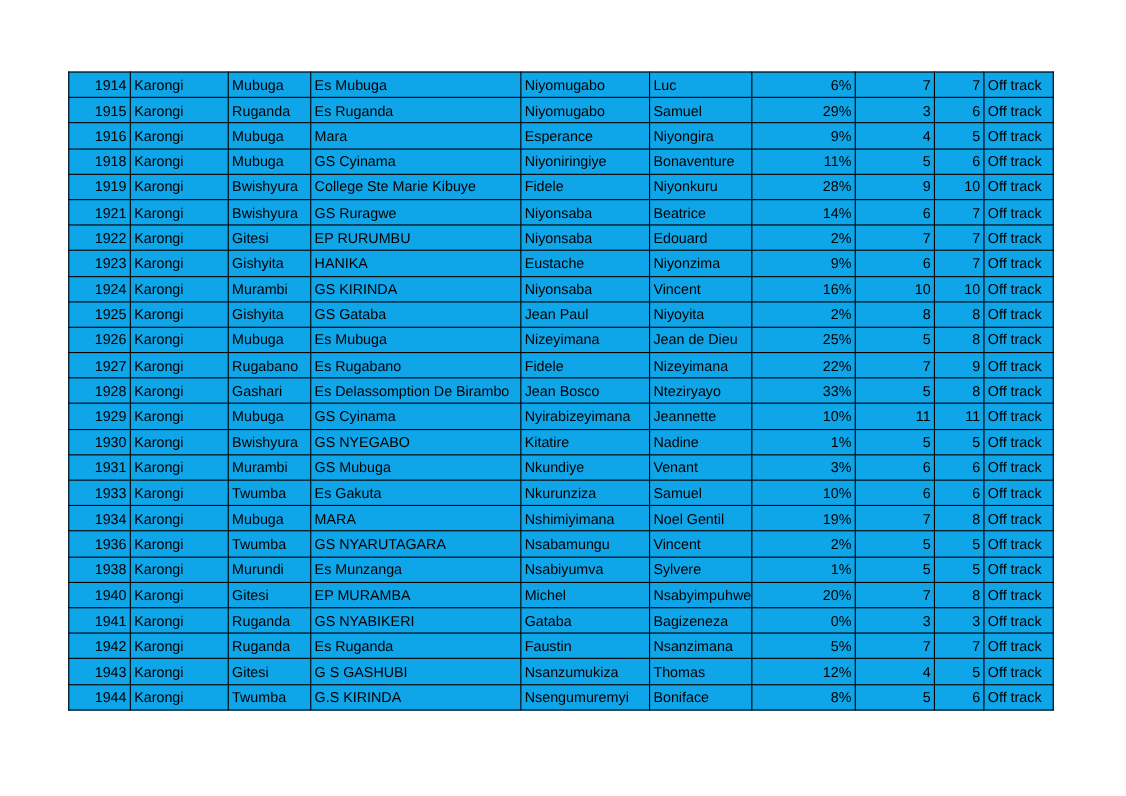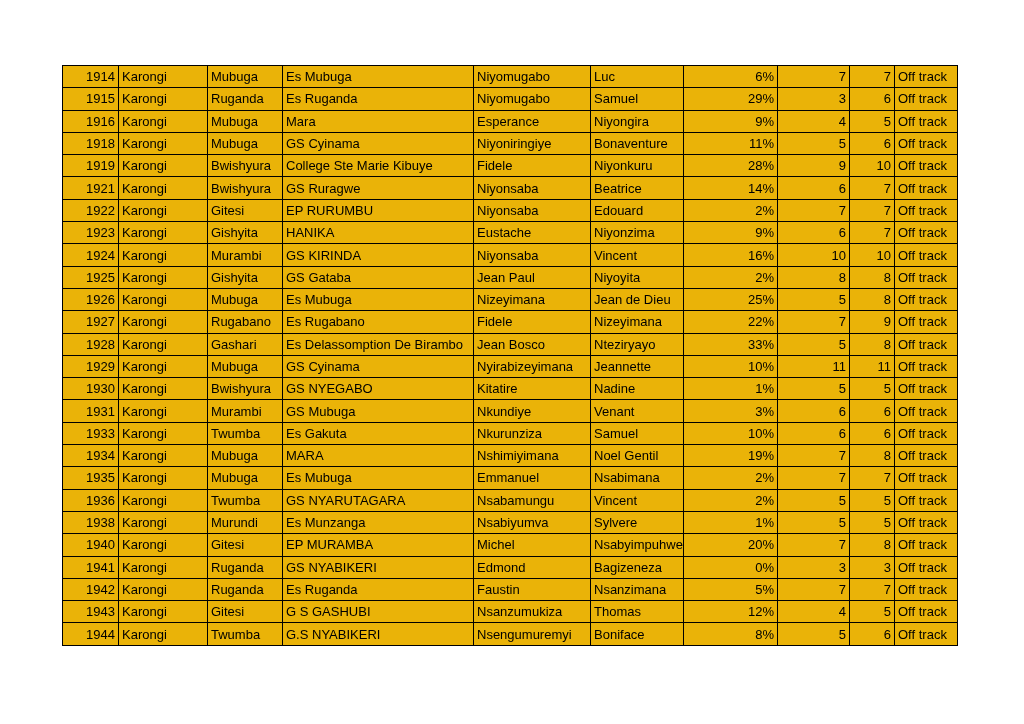--- a/index.html
+++ b/index.html
@@ -17,21 +17,21 @@
     background: #ffffff;
   }
   table.data-grid {
     position: absolute;
     left: 62px;
     top: 65px;
     width: 895px;
     height: 581px;
     border-collapse: collapse;
     table-layout: fixed;
-    background: #eab308;
+    background: #0ea5e9;
   }
   table.data-grid td {
     border: 1px solid #000000;
     font-size: 13px;
     color: #000000;
     white-space: nowrap;
     overflow: hidden;
     padding: 0 3px;
     height: 18px;
     line-height: 17px;
@@ -278,32 +278,20 @@
     <td class="c-text">Mubuga</td>
     <td class="c-text">MARA</td>
     <td class="c-text">Nshimiyimana</td>
     <td class="c-text">Noel Gentil</td>
     <td class="c-num">19%</td>
     <td class="c-num">7</td>
     <td class="c-num">8</td>
     <td class="c-text">Off track</td>
   </tr>
         <tr>
-    <td class="c-rownum">1935</td>
-    <td class="c-text">Karongi</td>
-    <td class="c-text">Mubuga</td>
-    <td class="c-text">Es Mubuga</td>
-    <td class="c-text">Emmanuel</td>
-    <td class="c-text">Nsabimana</td>
-    <td class="c-num">2%</td>
-    <td class="c-num">7</td>
-    <td class="c-num">7</td>
-    <td class="c-text">Off track</td>
-  </tr>
-        <tr>
     <td class="c-rownum">1936</td>
     <td class="c-text">Karongi</td>
     <td class="c-text">Twumba</td>
     <td class="c-text">GS NYARUTAGARA</td>
     <td class="c-text">Nsabamungu</td>
     <td class="c-text">Vincent</td>
     <td class="c-num">2%</td>
     <td class="c-num">5</td>
     <td class="c-num">5</td>
     <td class="c-text">Off track</td>
@@ -330,21 +318,21 @@
     <td class="c-num">20%</td>
     <td class="c-num">7</td>
     <td class="c-num">8</td>
     <td class="c-text">Off track</td>
   </tr>
         <tr>
     <td class="c-rownum">1941</td>
     <td class="c-text">Karongi</td>
     <td class="c-text">Ruganda</td>
     <td class="c-text">GS NYABIKERI</td>
-    <td class="c-text">Edmond</td>
+    <td class="c-text">Gataba</td>
     <td class="c-text">Bagizeneza</td>
     <td class="c-num">0%</td>
     <td class="c-num">3</td>
     <td class="c-num">3</td>
     <td class="c-text">Off track</td>
   </tr>
         <tr>
     <td class="c-rownum">1942</td>
     <td class="c-text">Karongi</td>
     <td class="c-text">Ruganda</td>
@@ -365,21 +353,21 @@
     <td class="c-text">Thomas</td>
     <td class="c-num">12%</td>
     <td class="c-num">4</td>
     <td class="c-num">5</td>
     <td class="c-text">Off track</td>
   </tr>
         <tr>
     <td class="c-rownum">1944</td>
     <td class="c-text">Karongi</td>
     <td class="c-text">Twumba</td>
-    <td class="c-text">G.S NYABIKERI</td>
+    <td class="c-text">G.S KIRINDA</td>
     <td class="c-text">Nsengumuremyi</td>
     <td class="c-text">Boniface</td>
     <td class="c-num">8%</td>
     <td class="c-num">5</td>
     <td class="c-num">6</td>
     <td class="c-text">Off track</td>
   </tr>
       </tbody>
   </table>
 </div>

